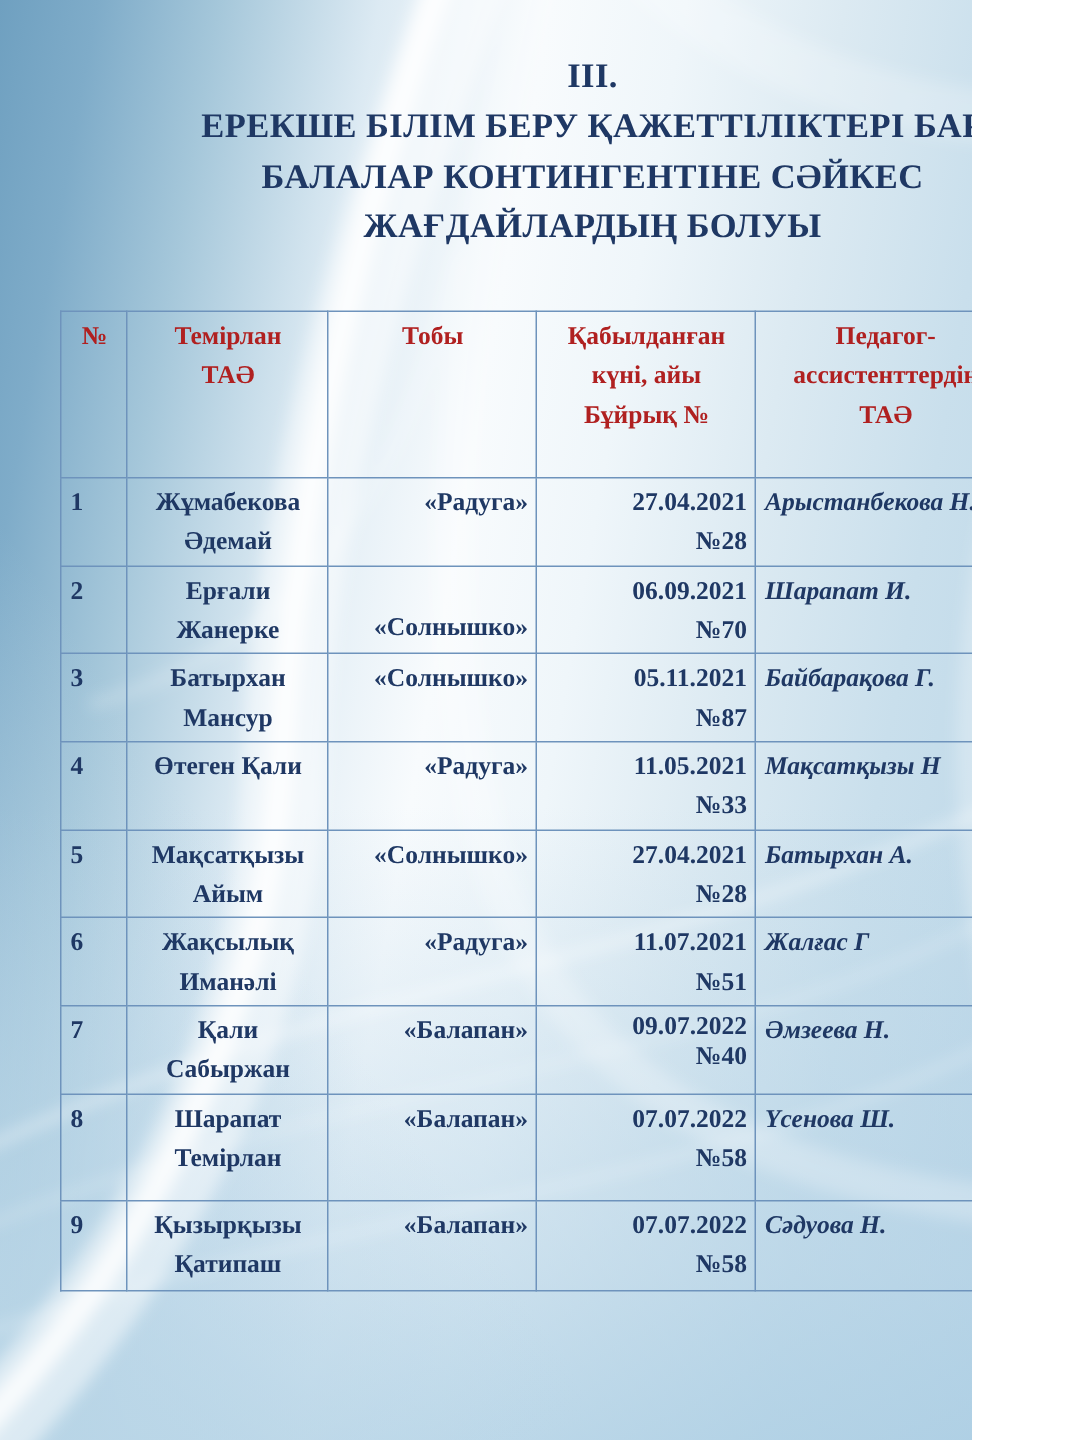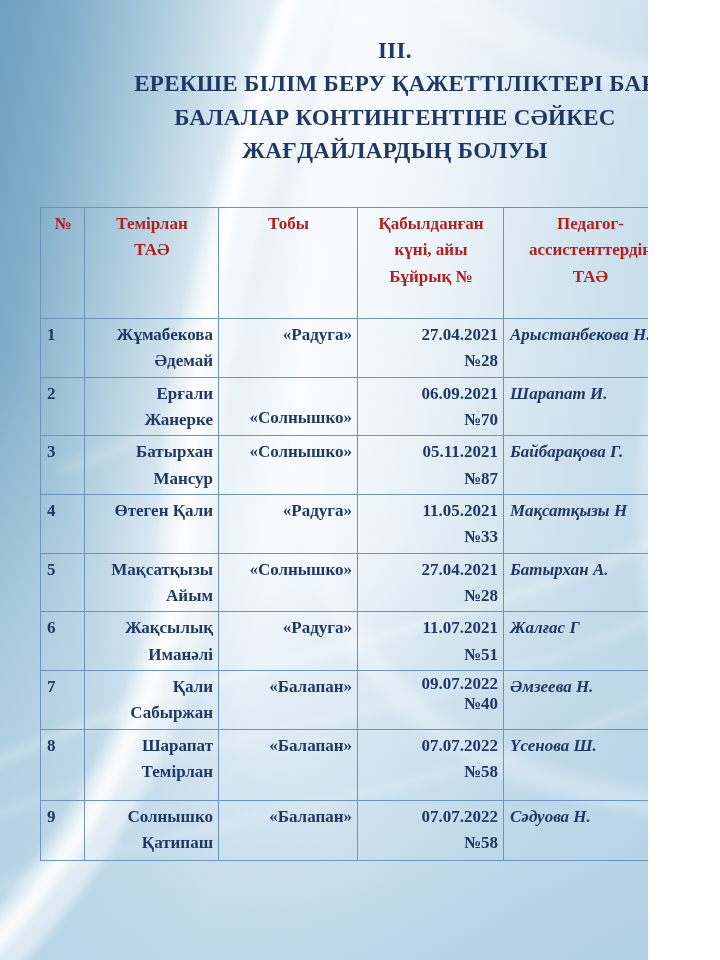--- a/index.html
+++ b/index.html
@@ -48,21 +48,21 @@
   .tbl tbody tr:nth-child(3){height:55px;}
   .tbl tbody tr:nth-child(4){height:53px;}
   .tbl tbody tr:nth-child(5){height:52px;}
   .tbl tbody tr:nth-child(6){height:55px;}
   .tbl tbody tr:nth-child(7){height:52px;}
   .tbl tbody tr:nth-child(8){height:71px;}
   .tbl tbody tr:nth-child(9){height:60px;}
   col.w-num{width:44px;} col.w-child{width:134px;} col.w-group{width:139px;}
   col.w-date{width:146px;} col.w-asst{width:173px;}
   .c-num{text-align:left;}
-  .c-child{text-align:right;}
+  .c-child{text-align:center;}
   .c-group{text-align:right;}
   .c-date{text-align:right;}
   .c-asst{text-align:left;font-style:italic;}
   td.vbottom{vertical-align:bottom;padding-bottom:4px;}
   td.tight{line-height:1.18;}
 </style>
 </head>
 <body>
 
 <div class="slide">
@@ -181,21 +181,21 @@
         <td class="c-num">8</td>
         <td class="c-child">Шарапат
 Темірлан</td>
         <td class="c-group">«Балапан»</td>
         <td class="c-date">07.07.2022
 №58</td>
         <td class="c-asst">Үсенова Ш.</td>
       </tr>
       <tr>
         <td class="c-num">9</td>
-        <td class="c-child">Солнышко
+        <td class="c-child">Қызырқызы
 Қатипаш</td>
         <td class="c-group">«Балапан»</td>
         <td class="c-date">07.07.2022
 №58</td>
         <td class="c-asst">Сәдуова Н.</td>
       </tr>
     </tbody>
   </table>
 
 </div>

